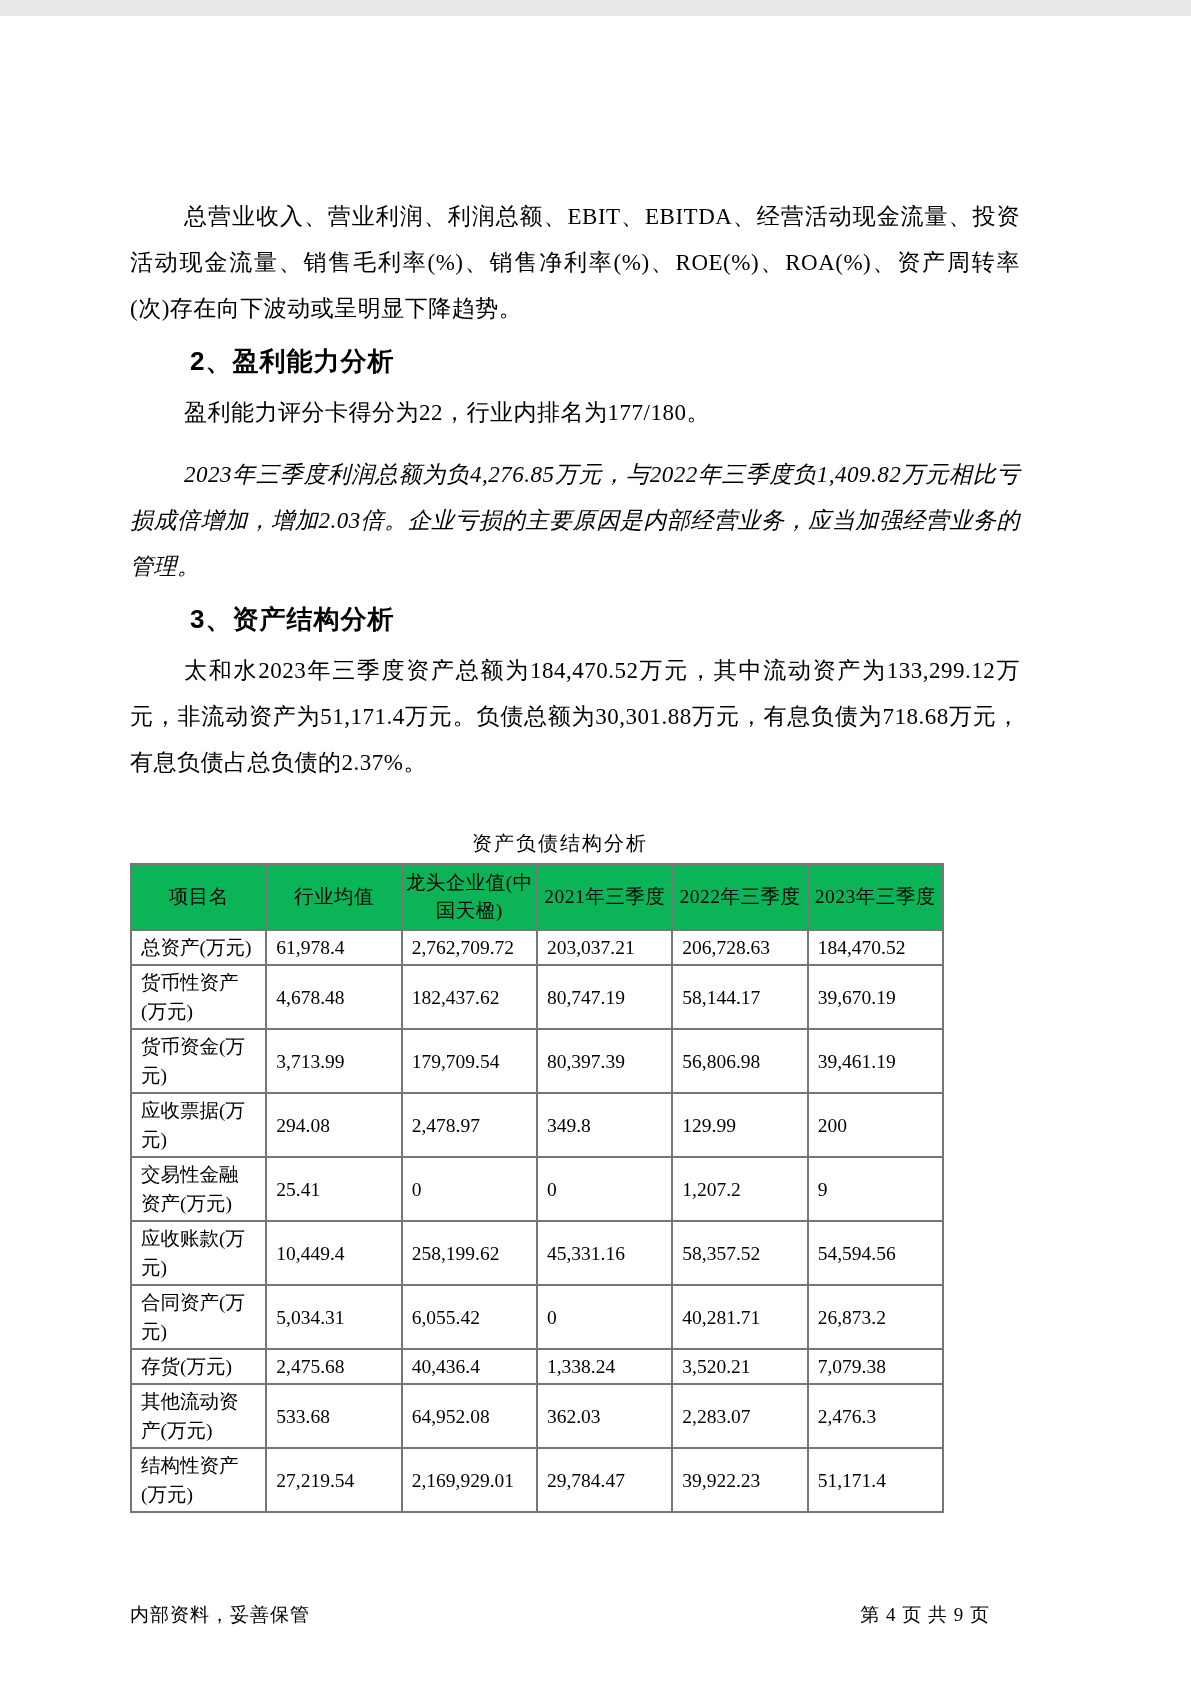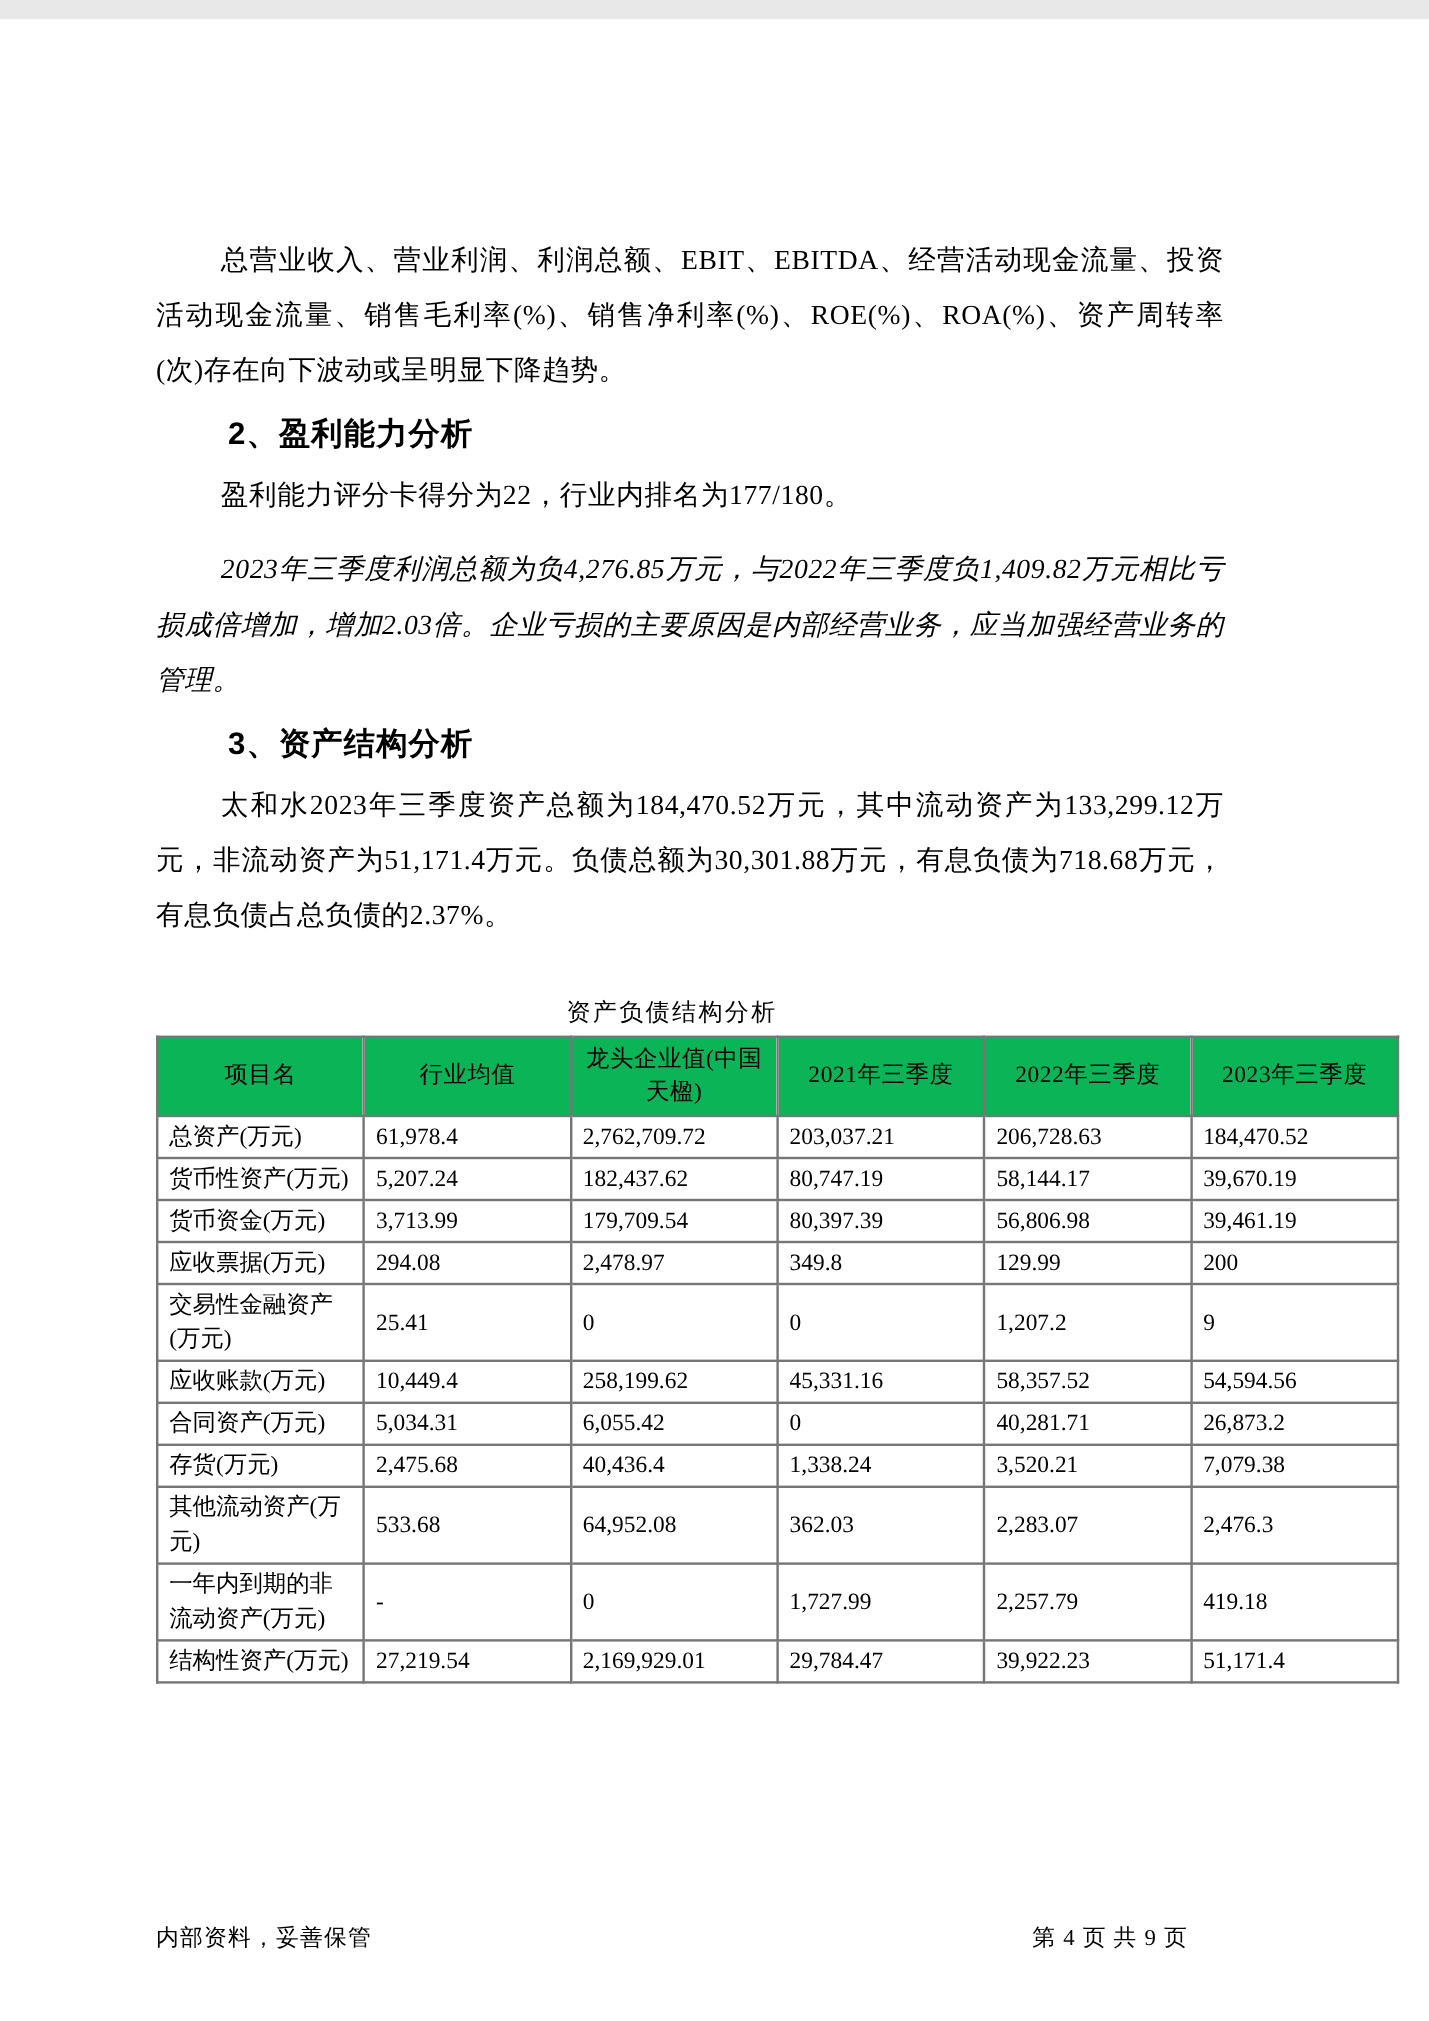--- a/index.html
+++ b/index.html
@@ -34,21 +34,21 @@
   p.after-gap { margin-top:16px;font-style:italic; }
   .table-title {
     width:860px;
     margin-top:44px;
     margin-bottom:6px;
     text-align:center;
     font-size:20px;
     letter-spacing:2px;
   }
   table.asset-table {
-    width:1036px;
+    width:814px;
     border-collapse:collapse;
     table-layout:fixed;
     font-size:19.5px;
     padding-left:48px;
   }
   table.asset-table col { width:16.66%; }
   table.asset-table th, table.asset-table td {
     border:2px solid #767676;
     overflow:hidden;
   }
@@ -120,21 +120,21 @@
           <tr>
             <td>总资产(万元)</td>
             <td>61,978.4</td>
             <td>2,762,709.72</td>
             <td>203,037.21</td>
             <td>206,728.63</td>
             <td>184,470.52</td>
           </tr>
           <tr>
             <td>货币性资产(万元)</td>
-            <td>5,207.24</td>
+            <td>4,678.48</td>
             <td>182,437.62</td>
             <td>80,747.19</td>
             <td>58,144.17</td>
             <td>39,670.19</td>
           </tr>
           <tr>
             <td>货币资金(万元)</td>
             <td>3,713.99</td>
             <td>179,709.54</td>
             <td>80,397.39</td>
@@ -183,28 +183,20 @@
           </tr>
           <tr>
             <td>其他流动资产(万元)</td>
             <td>533.68</td>
             <td>64,952.08</td>
             <td>362.03</td>
             <td>2,283.07</td>
             <td>2,476.3</td>
           </tr>
           <tr>
-            <td>一年内到期的非流动资产(万元)</td>
-            <td>-</td>
-            <td>0</td>
-            <td>1,727.99</td>
-            <td>2,257.79</td>
-            <td>419.18</td>
-          </tr>
-          <tr>
             <td>结构性资产(万元)</td>
             <td>27,219.54</td>
             <td>2,169,929.01</td>
             <td>29,784.47</td>
             <td>39,922.23</td>
             <td>51,171.4</td>
           </tr>
         </tbody>
     </table>
 

